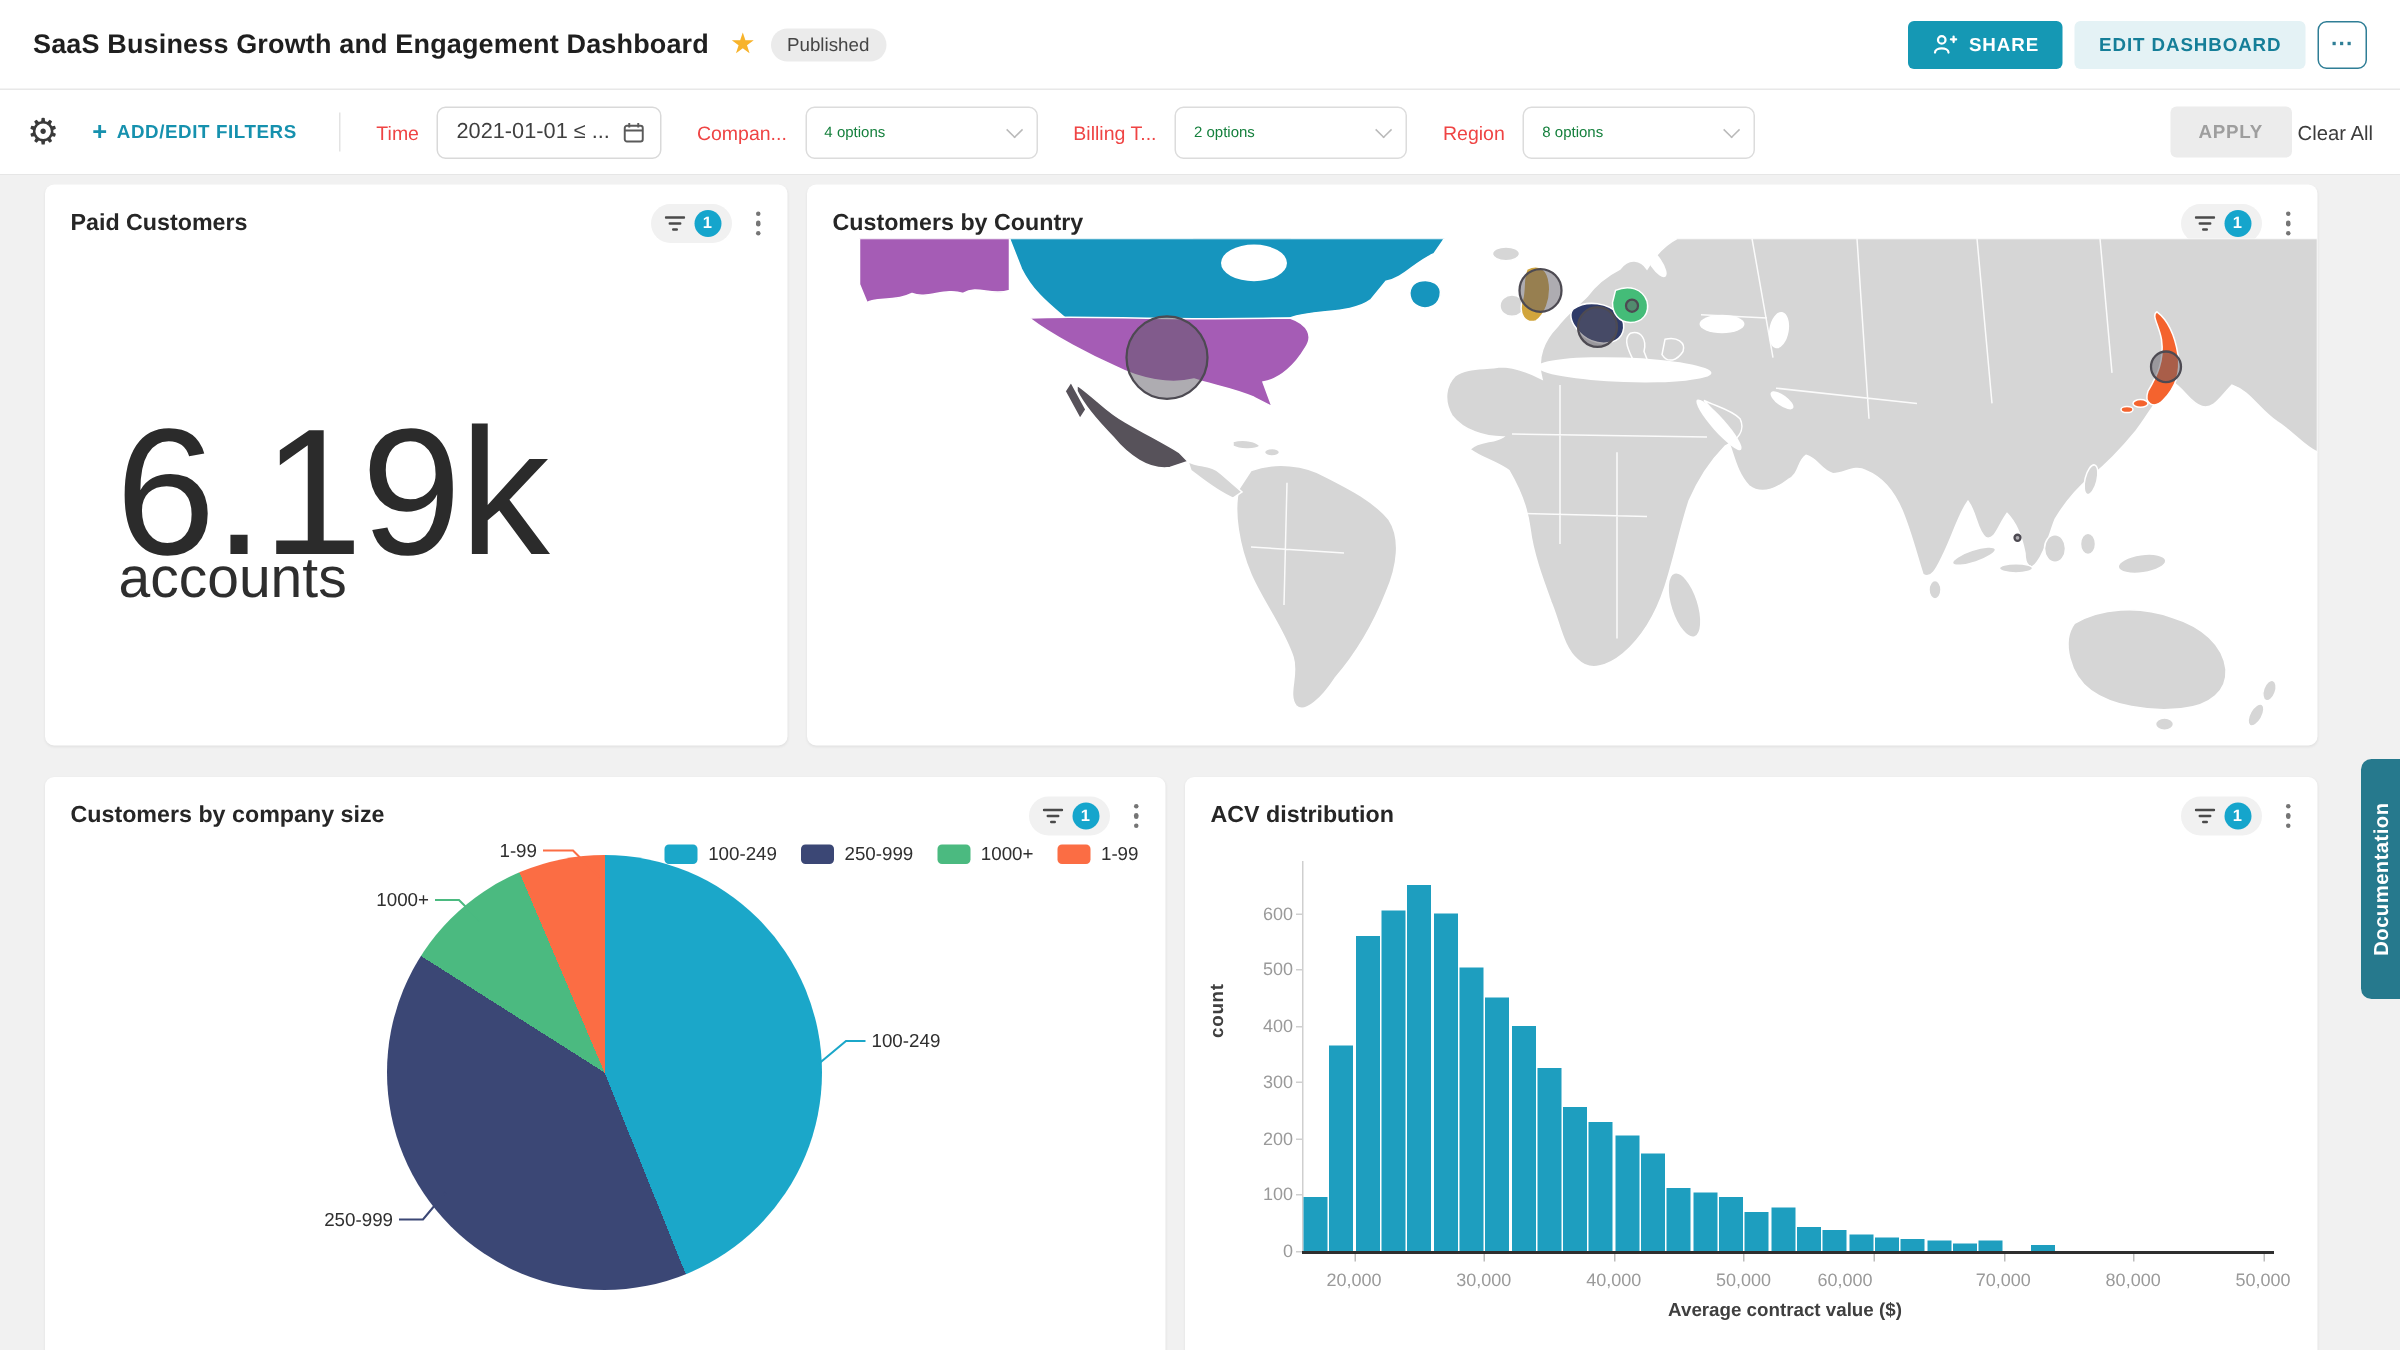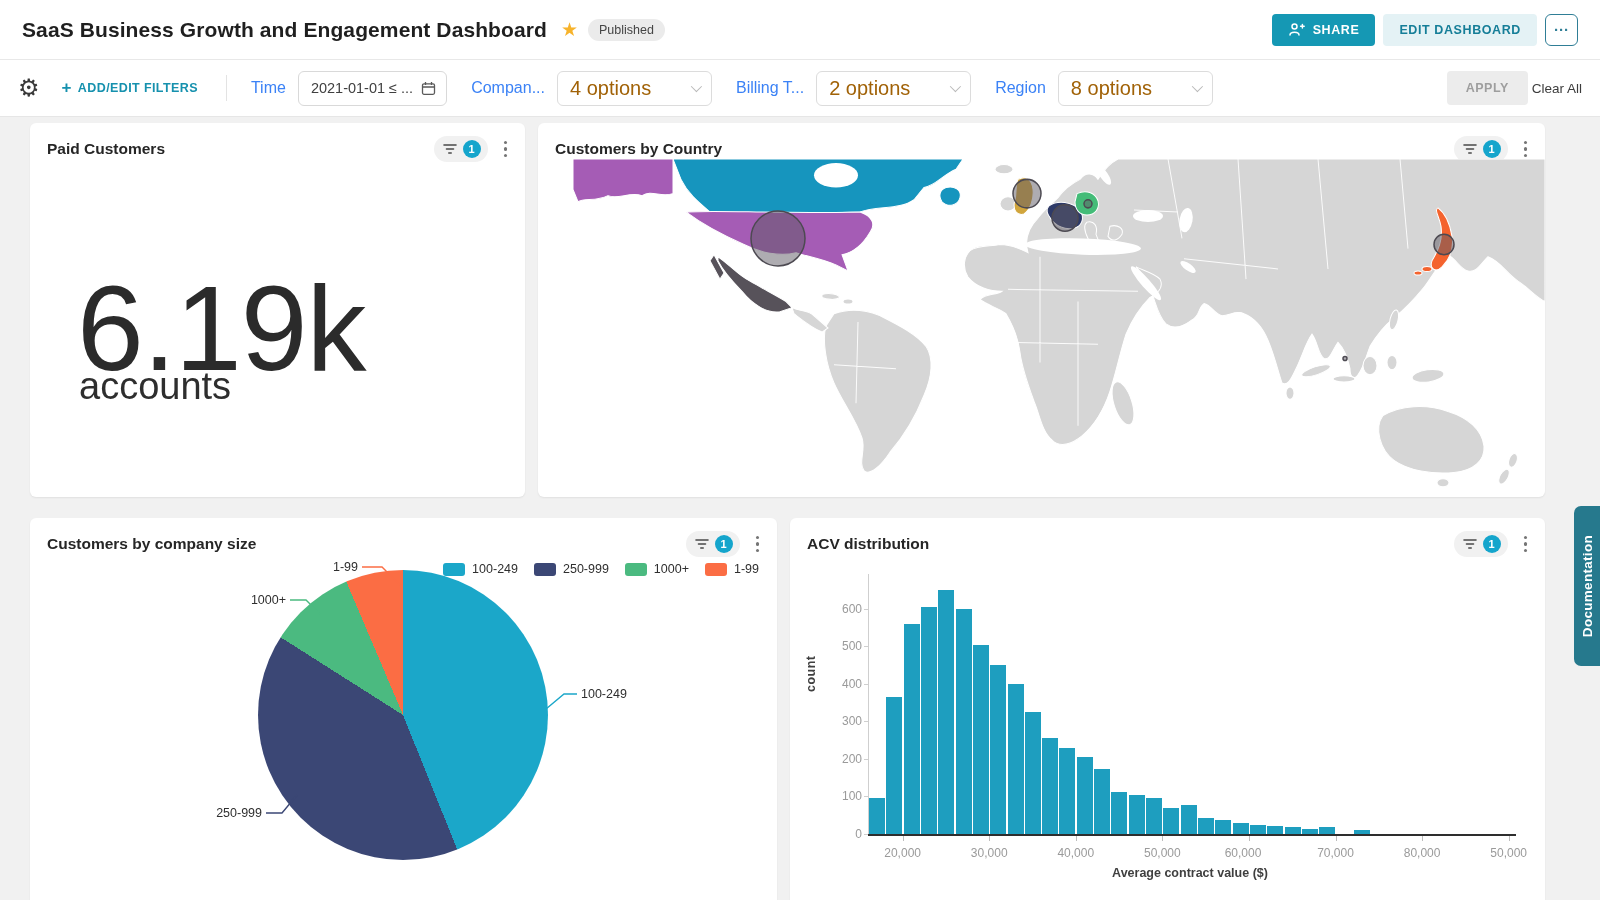--- a/index.html
+++ b/index.html
@@ -2,48 +2,48 @@
 <html><head>
 <meta charset="utf-8">
 <style>
   * { margin:0; padding:0; box-sizing:border-box; }
   html,body { width:1600px; height:900px; overflow:hidden; background:#fff;
     font-family:"Liberation Sans","DejaVu Sans",sans-serif; color:#2b2b2b; }
 
   
   .top-header { height:60px; background:#fff; border-bottom:1px solid #e8e8e8;
     display:flex; align-items:center; padding:0 22px; position:relative; z-index:5; }
-  .dash-title { font-size:21px; font-weight:bold; color:#1f1f1f; letter-spacing:.1px; }
+  .dash-title { font-size:18px; font-weight:bold; color:#1f1f1f; letter-spacing:.1px; }
   .star { color:#F7B32B; font-size:19px; margin:0 10px 0 14px; }
   .pill { background:#EBEBEB; color:#454545; font-size:12.5px; padding:4px 11px;
     border-radius:12px; }
   .header-actions { margin-left:auto; display:flex; align-items:center; gap:8px;padding-left:36px; }
   .btn-share { background:#1598B4; color:#fff; font-size:12.5px; font-weight:bold;
     letter-spacing:.6px; border:none; border-radius:4px; height:32px; padding:0 16px;
     display:flex; align-items:center; gap:8px; cursor:pointer; }
   .btn-edit { background:#E4F2F5; color:#157E98; font-size:12.5px; font-weight:bold;
     letter-spacing:.6px; border:none; border-radius:4px; height:32px; padding:0 16px; cursor:pointer; }
   .btn-more { background:#fff; color:#2F7E96; border:1px solid #2F7E96; border-radius:6px;
     height:32px; width:33px; font-size:15px; font-weight:bold; line-height:28px; cursor:pointer; }
 
   
   .filter-bar { height:57px; background:#fff; border-bottom:1px solid #e6e6e6;
     display:flex; align-items:center; padding:0 18px; gap:10px; position:relative; z-index:4; }
   .gear { font-size:24px; color:#3a3a3a; margin-right:12px; cursor:pointer; }
   .add-filters { color:#1691AE; font-size:12.5px; font-weight:bold; letter-spacing:.4px;
     display:flex; align-items:center; gap:6px; cursor:pointer; }
   .add-filters .plus { font-size:17px; font-weight:bold; }
   .vdiv { width:1px; height:26px; background:#e3e3e3; margin:0 14px 0 18px; }
-  .f-label { color:#3b82f6; font-size:16px; white-space:nowrap; margin-right:2px; }
+  .f-label { color:#ef4444; font-size:13px; white-space:nowrap; margin-right:2px; }
   .f-input { border:1px solid #d9d9d9; border-radius:6px; height:35px; background:#fff;
     display:flex; align-items:center; padding:0 10px 0 12px; gap:8px; margin-right:14px; }
   .f-input .val { font-size:14.5px; color:#3f3f3f; white-space:nowrap; }
   .f-select { border:1px solid #dcdcdc; border-radius:6px; height:35px; width:155px; background:#fff;
     display:flex; align-items:center; justify-content:space-between; padding:0 12px; margin-right:14px; }
-  .f-select .ph { font-size:20px; color:#a16207; }
+  .f-select .ph { font-size:10px; color:#15803d; }
   .chev { width:8px; height:8px; border-right:1.6px solid #b9b9b9; border-bottom:1.6px solid #b9b9b9;
     transform:rotate(45deg) translateY(-2px); }
   .fb-right { margin-left:auto; display:flex; align-items:center; gap:4px; }
   .btn-apply { background:#ECECEC; color:#9E9E9E; font-size:12.5px; font-weight:bold;
     letter-spacing:.5px; border:none; border-radius:4px; height:34px; padding:0 19px; }
   .clear-all { font-size:13.5px; color:#3C3C3C; cursor:pointer; white-space:nowrap; }
 
   
   .content { position:relative; height:783px; background:#F1F1F1; overflow:hidden; }
   .card { position:absolute; background:#fff; border-radius:6px;
@@ -368,21 +368,21 @@
       <div id="hist-xticks">
           <div class="xtick-mark" style="left: 112.631px;"></div>
           <div class="xtick-lab" style="left: 112.631px;">20,000</div>
           <div class="xtick-mark" style="left: 199.208px;"></div>
           <div class="xtick-lab" style="left: 199.208px;">30,000</div>
           <div class="xtick-mark" style="left: 285.785px;"></div>
           <div class="xtick-lab" style="left: 285.785px;">40,000</div>
           <div class="xtick-mark" style="left: 372.362px;"></div>
           <div class="xtick-lab" style="left: 372.362px;">50,000</div>
           <div class="xtick-mark" style="left: 458.94px;"></div>
-          <div class="xtick-lab" style="left: 453px;">60,000</div>
+          <div class="xtick-lab" style="left: 440px;">60,000</div>
           <div class="xtick-mark" style="left: 545.517px;"></div>
           <div class="xtick-lab" style="left: 545.517px;">70,000</div>
           <div class="xtick-mark" style="left: 632.094px;"></div>
           <div class="xtick-lab" style="left: 632.094px;">80,000</div>
           <div class="xtick-mark" style="left: 718.671px;"></div>
           <div class="xtick-lab" style="left: 718.671px;">50,000</div>
         </div>
       <div class="xlab">Average contract value ($)</div>
     <div class="ytick-lab" style="left: 38px; top: 273px;">0</div>
         <div class="ytick-mark" style="left: 74px; top: 280px;"></div>

